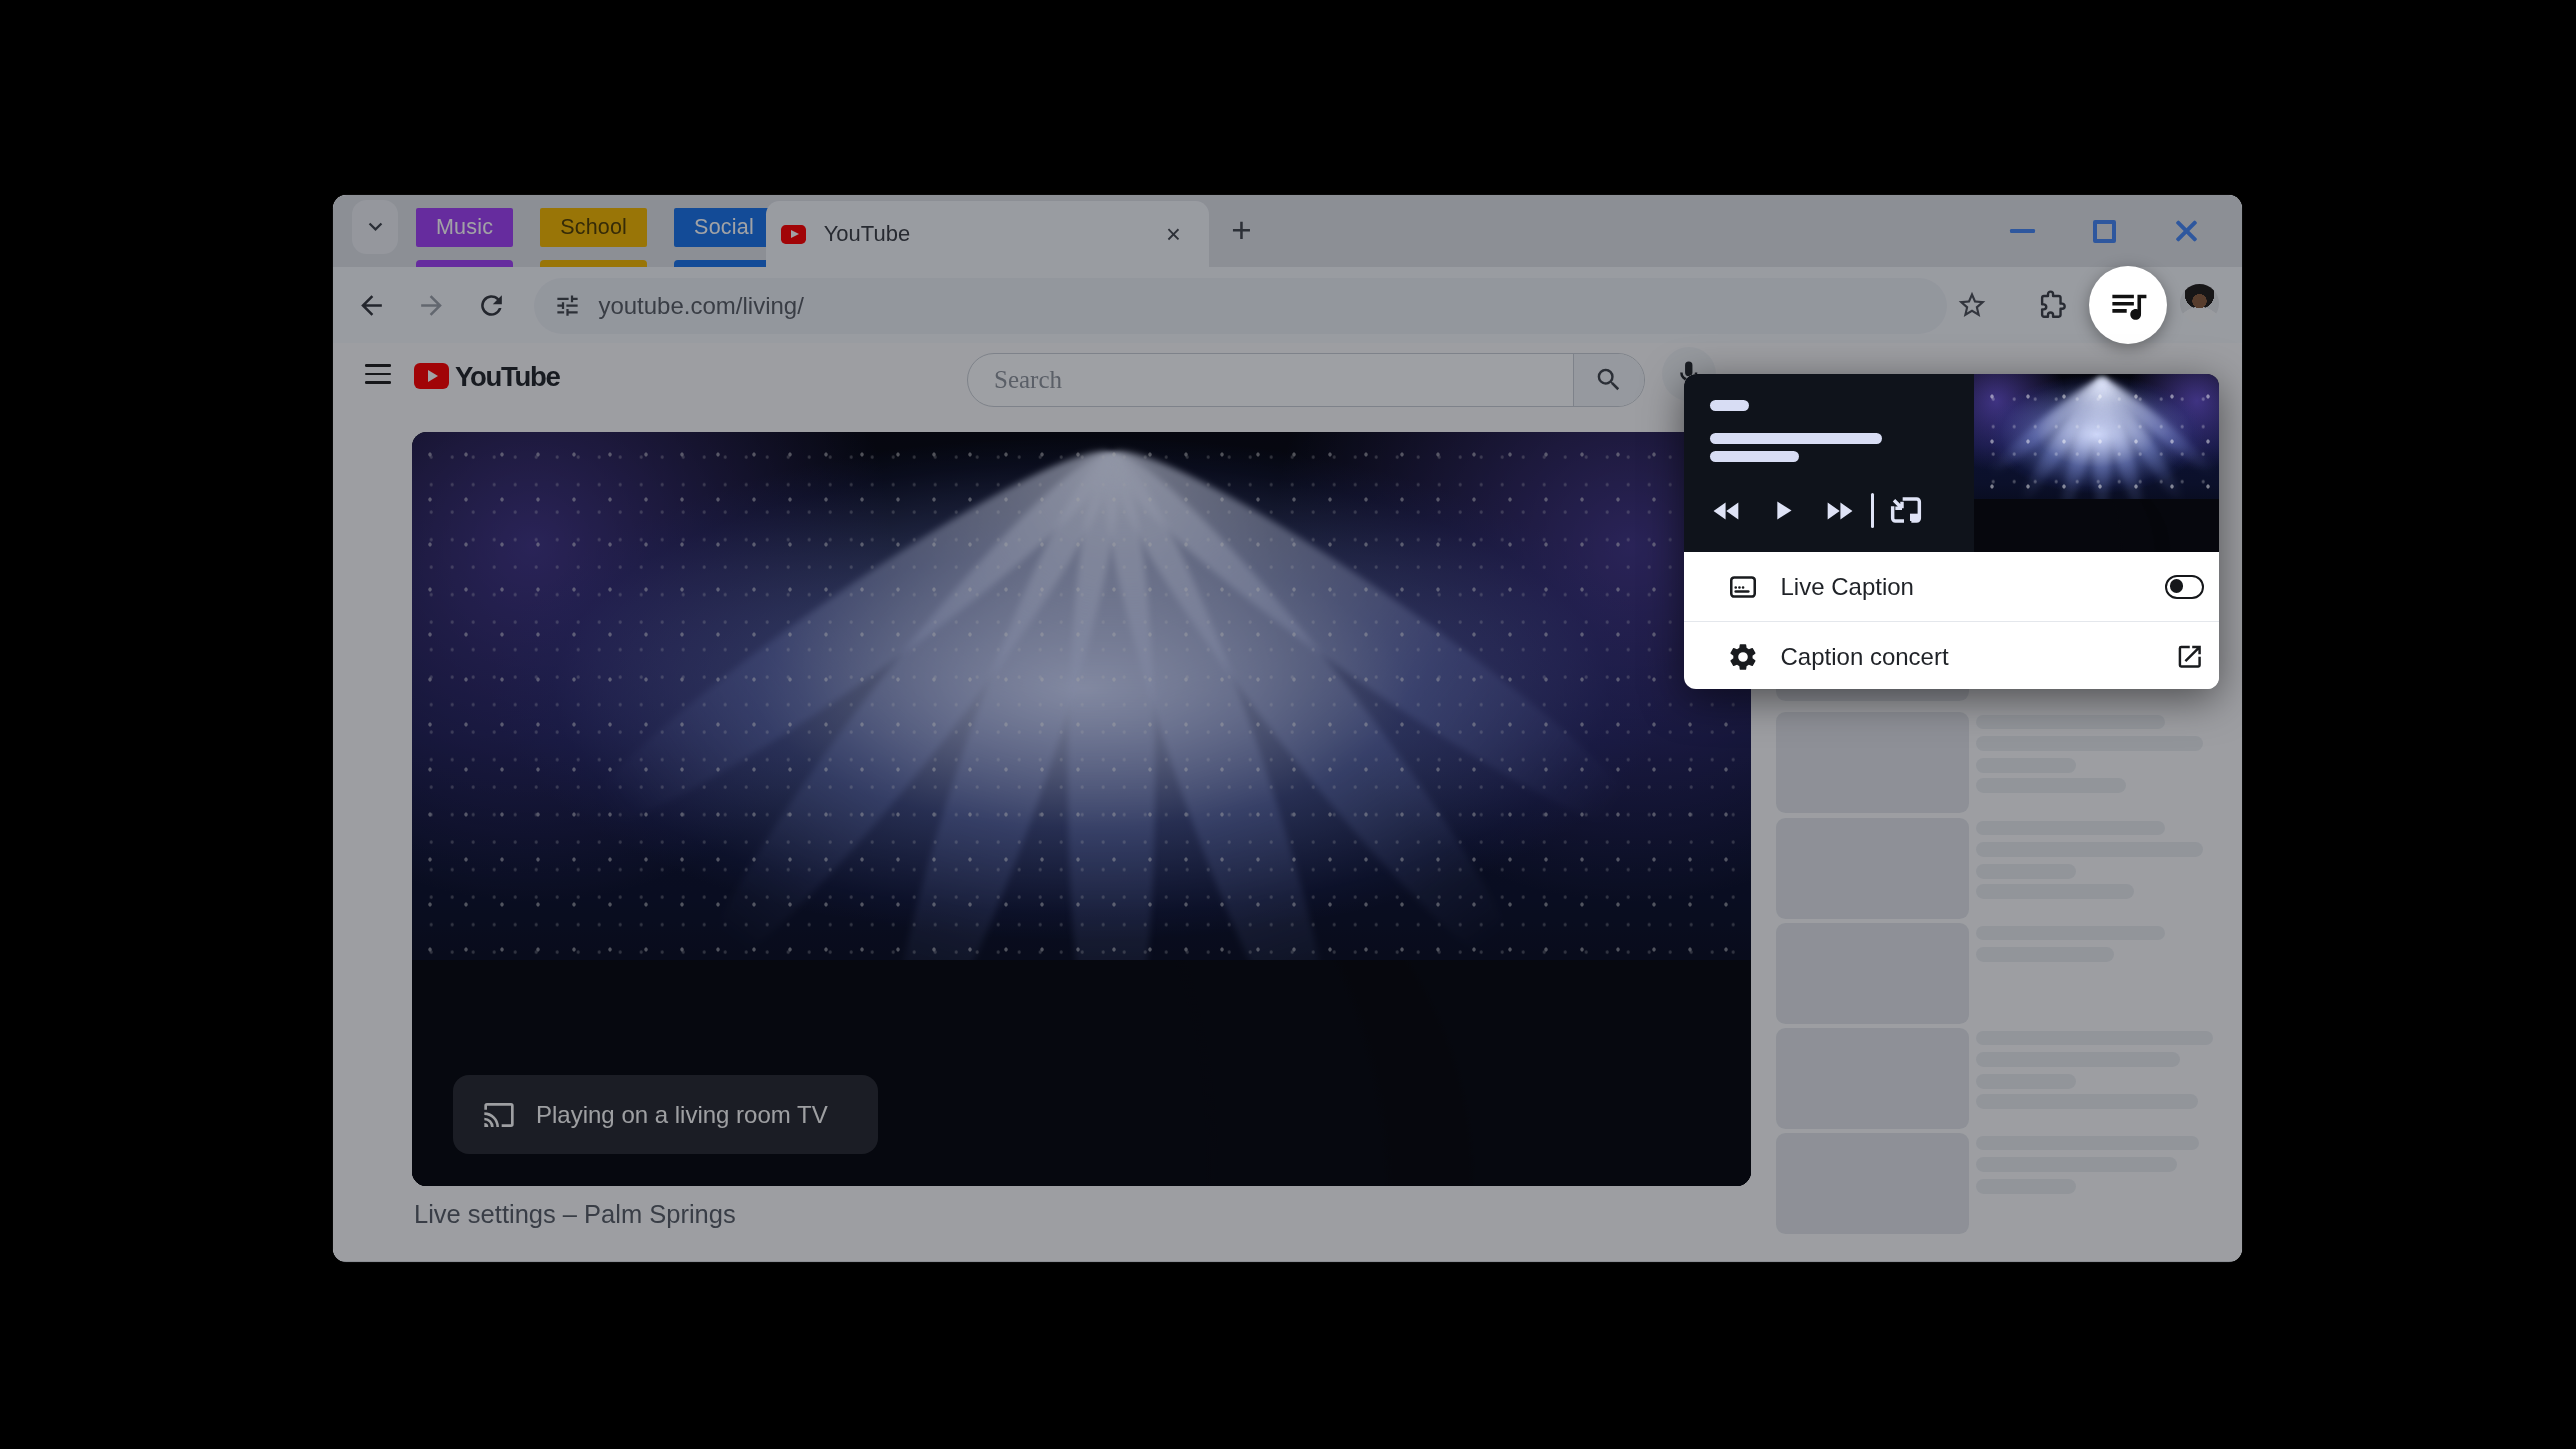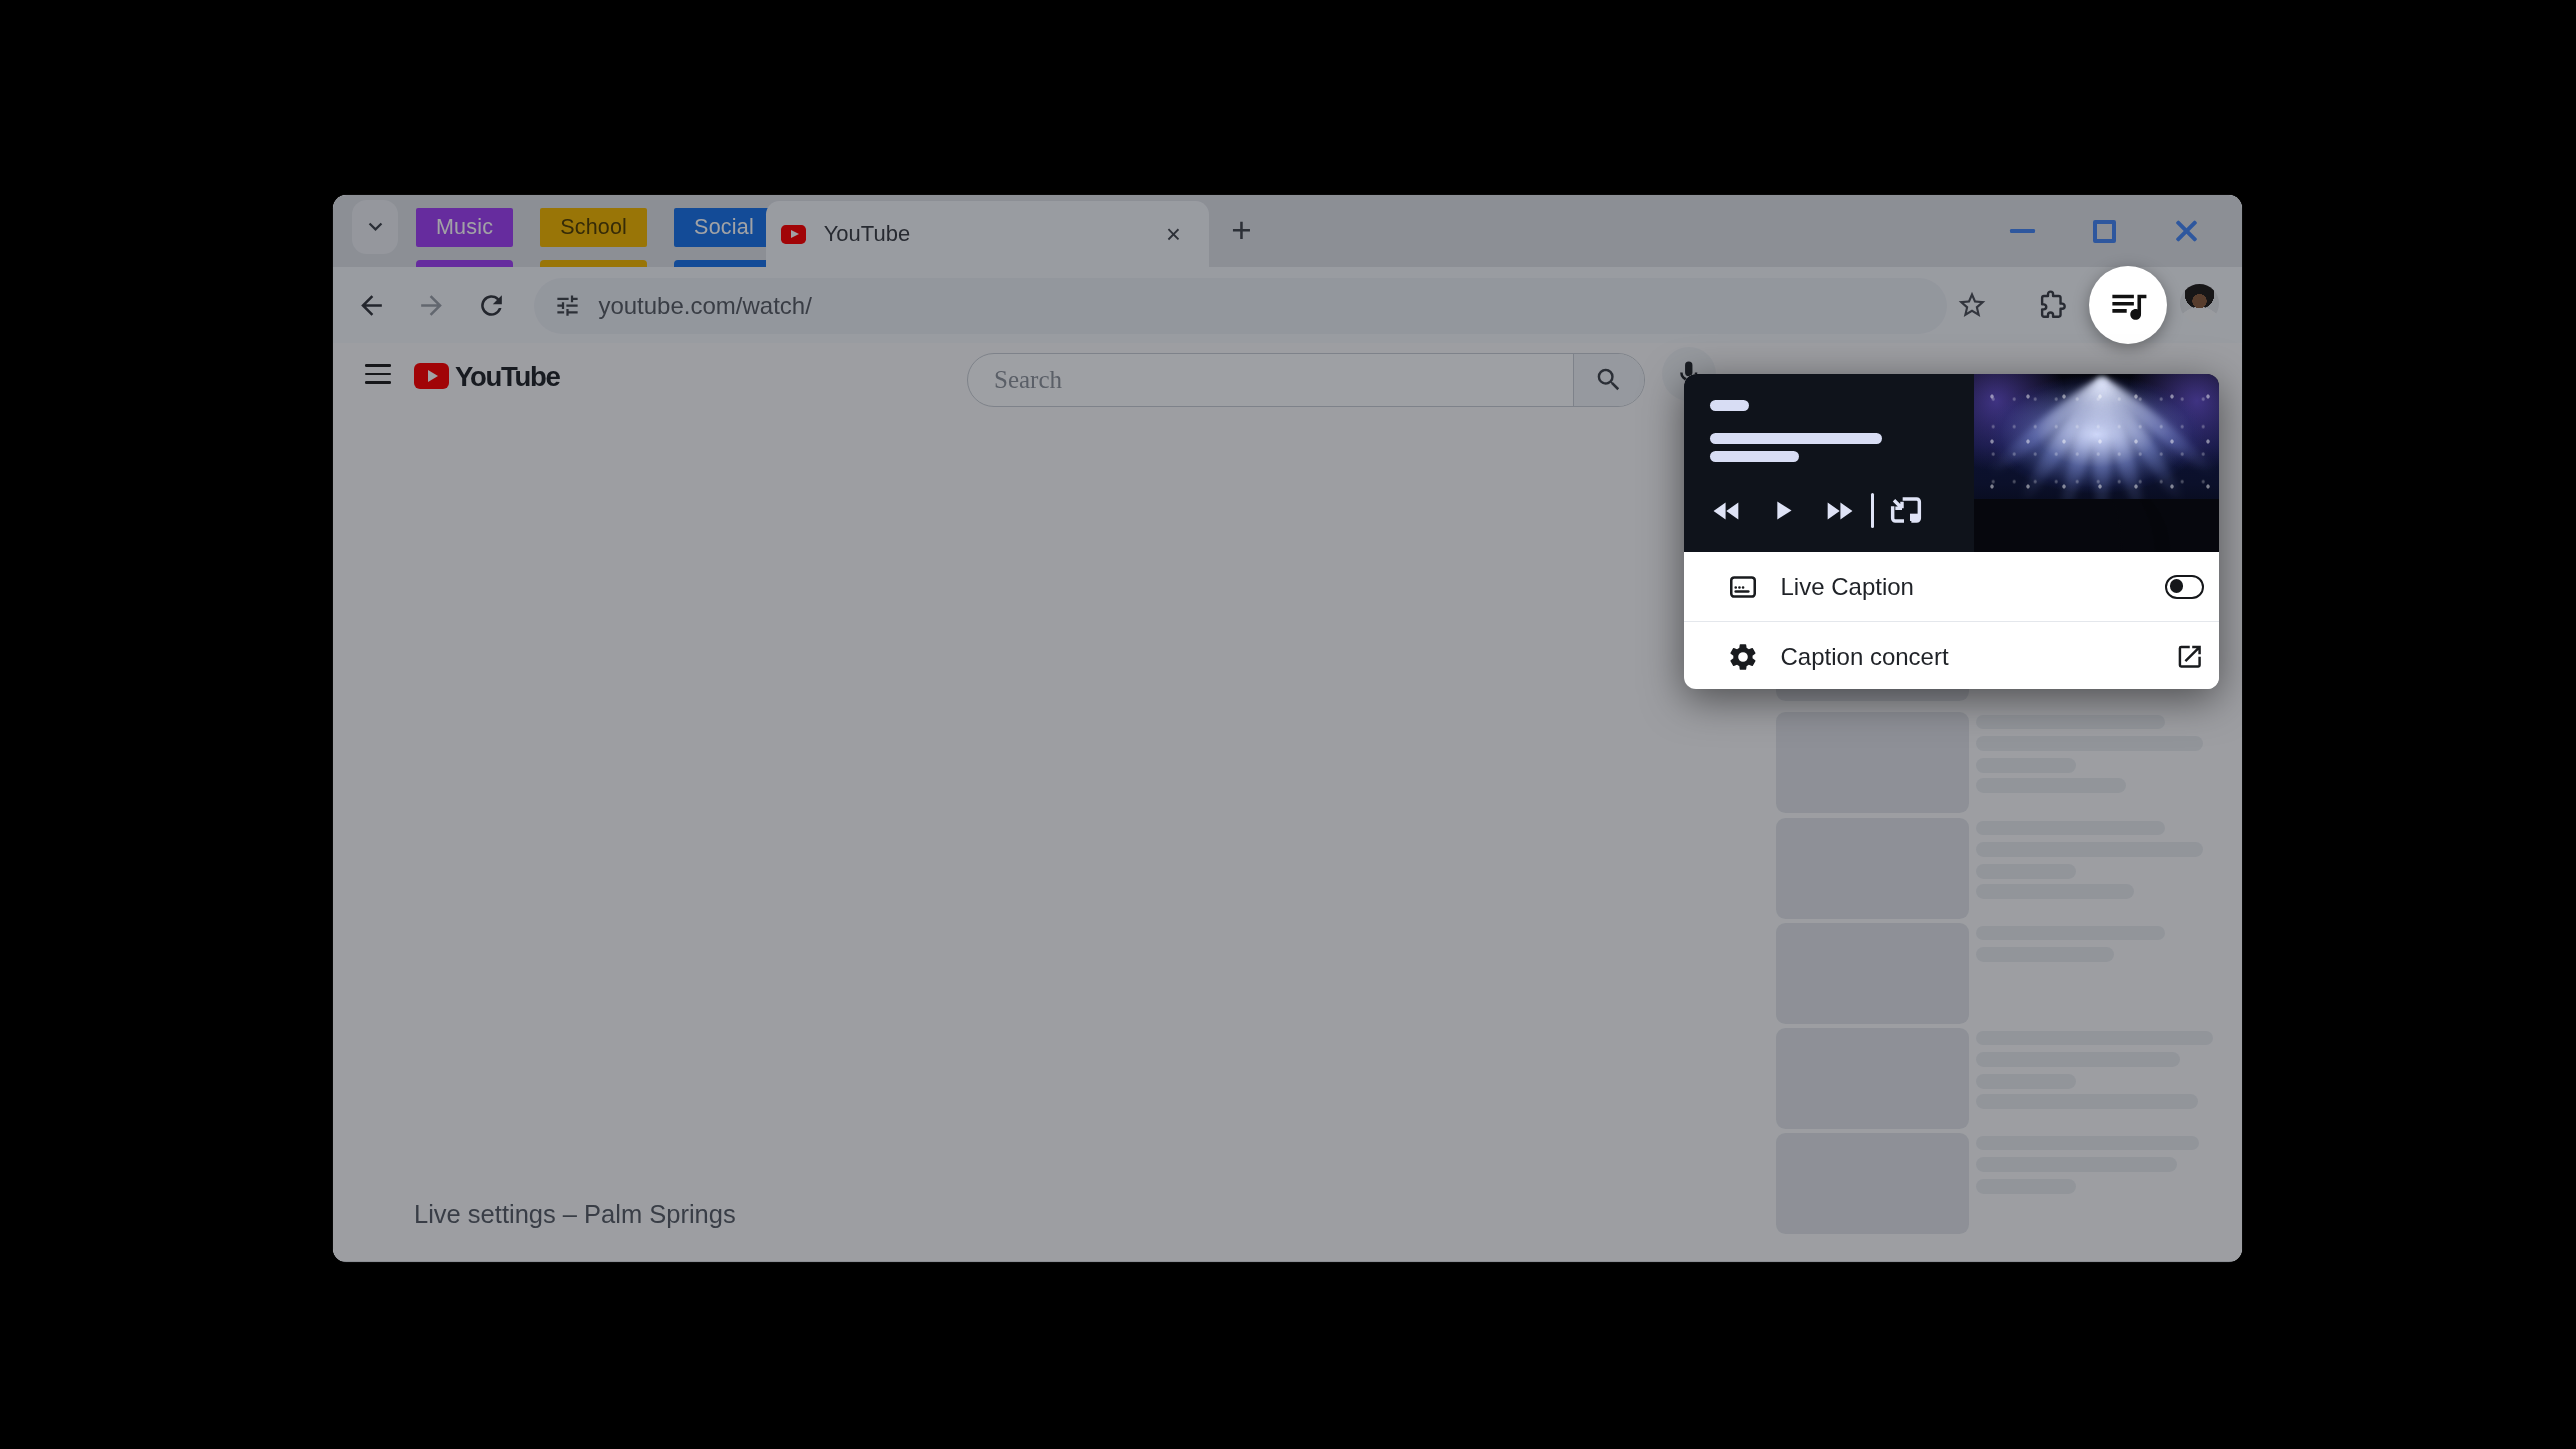--- a/index.html
+++ b/index.html
@@ -197,21 +197,21 @@
             </svg>
         </span>
       </div>
 
       <div class="omnibox">
         <span style="margin-left:20px;color:#43474e">
           <svg width="27" height="27" viewBox="0 0 24 24" fill="currentColor">
               <path d="M3 17v2h6v-2H3zM3 5v2h10V5H3zm10 16v-2h8v-2h-8v-2h-2v6h2zM7 9v2H3v2h4v2h2V9H7zm14 4v-2H11v2h10zm-6-4h2V7h4V5h-4V3h-2v6z"></path>
             </svg>
         </span>
-        <span class="url">youtube.com/watch/</span>
+        <span class="url">youtube.com/living/</span>
       </div>
 
       <div class="tool-right" style="left:1615px">
         <span style="color:#4c5058">
           <svg width="32" height="32" viewBox="0 0 24 24" fill="currentColor">
               <path d="M22 9.24l-7.19-.62L12 2 9.19 8.63 2 9.24l5.46 4.73L5.82 21 12 17.27 18.18 21l-1.63-7.03L22 9.24zM12 15.4l-3.76 2.27 1-4.28-3.32-2.88 4.38-.38L12 6.1l1.71 4.04 4.38.38-3.32 2.88 1 4.28L12 15.4z"></path>
             </svg>
         </span>
       </div>
       <div class="tool-right" style="left:1695px">
@@ -247,20 +247,41 @@
       </div>
     </div>
     <div class="mic-btn">
       <span>
         <svg width="29.5" height="29.5" viewBox="0 0 24 24" fill="currentColor">
             <path d="M12 14a3 3 0 0 0 3-3V5a3 3 0 0 0-6 0v6a3 3 0 0 0 3 3zm5-3a5 5 0 0 1-10 0H5a7 7 0 0 0 6 6.92V21h2v-3.08A7 7 0 0 0 19 11h-2z"></path>
           </svg>
       </span>
     </div>
 
+    <div class="player">
+      <div class="scene">
+        <div class="beam" style="transform:rotate(-55deg)"></div>
+        <div class="beam" style="transform:rotate(-38deg)"></div>
+        <div class="beam" style="transform:rotate(-19deg)"></div>
+        <div class="beam" style="transform:rotate(0deg)"></div>
+        <div class="beam" style="transform:rotate(19deg)"></div>
+        <div class="beam" style="transform:rotate(38deg)"></div>
+        <div class="beam" style="transform:rotate(55deg)"></div>
+        <div class="confetti"></div>
+        <div class="crowd"></div>
+      </div>
+      <div class="cast-pill">
+        <span style="margin-left:29.5px">
+          <svg width="32" height="32" viewBox="0 0 24 24" fill="currentColor">
+              <path d="M21 3H3a2 2 0 0 0-2 2v3h2V5h18v14h-7v2h7a2 2 0 0 0 2-2V5a2 2 0 0 0-2-2zM1 18v3h3a3 3 0 0 0-3-3zm0-4v2a5 5 0 0 1 5 5h2a7 7 0 0 0-7-7zm0-4v2a9 9 0 0 1 9 9h2A11 11 0 0 0 1 10z"></path>
+            </svg>
+        </span>
+        <span class="label">Playing on a living room TV</span>
+      </div>
+    </div>
     <div class="video-title">Live settings – Palm Springs</div>
 
     <div id="skeleton-root">
         <div class="skel-item" style="top: 439px;">
           <div class="skel-thumb" style="height: 67px;"></div>
         </div>
         <div class="skel-item" style="top: 517px;">
           <div class="skel-thumb"></div>
           <div class="skel-line" style="top: 2.7px; width: 189px;"></div>
           <div class="skel-line" style="top: 24px; width: 227px;"></div>

